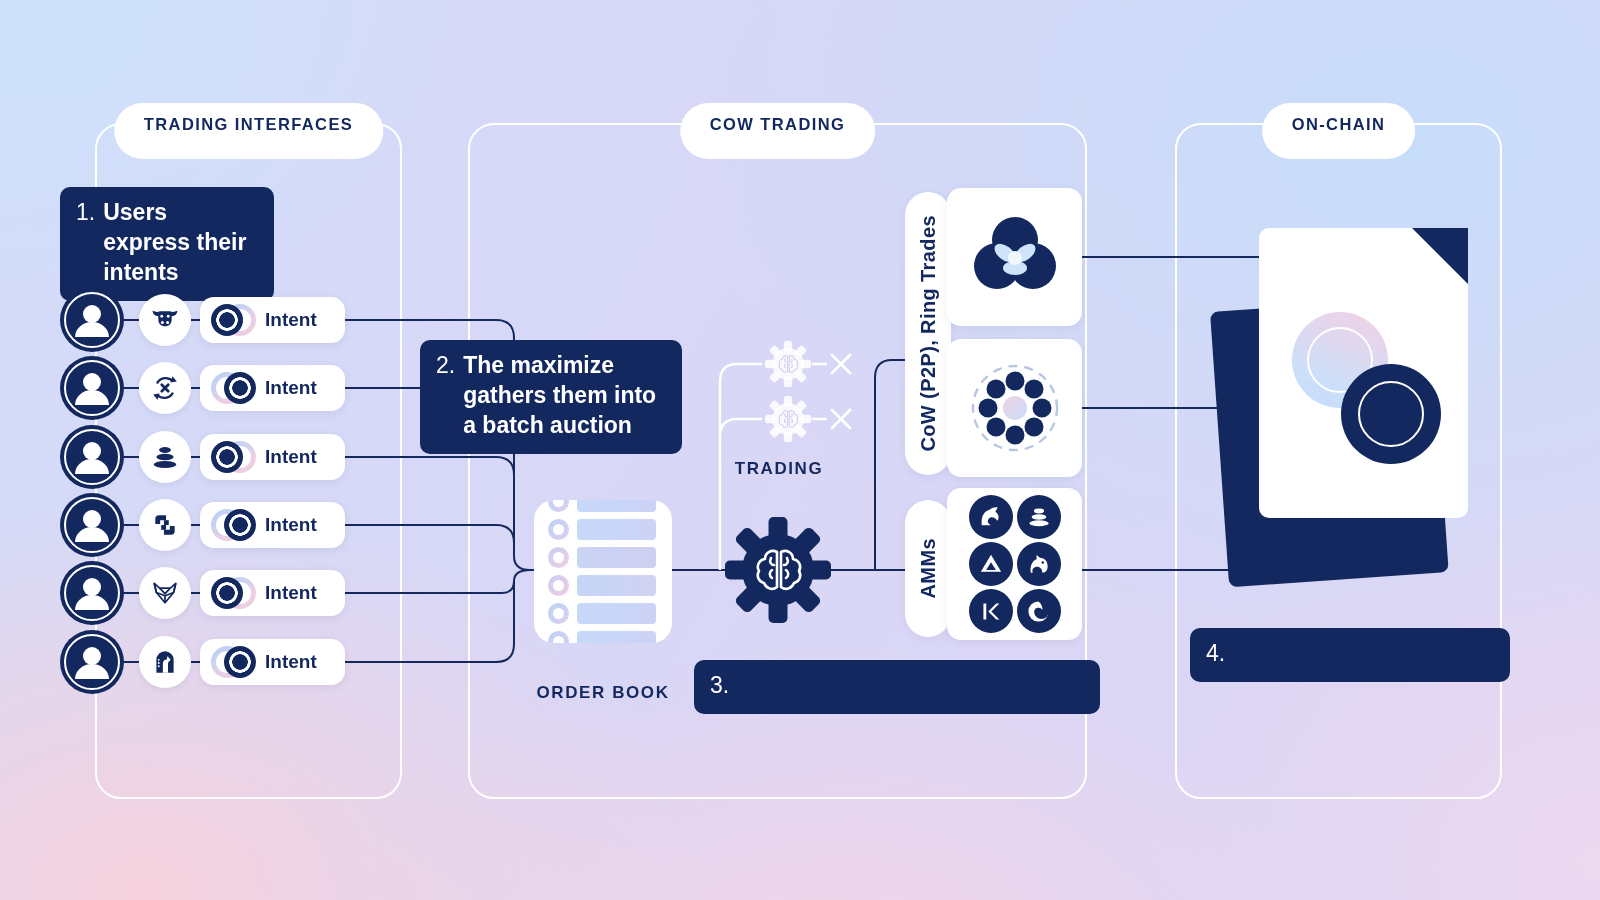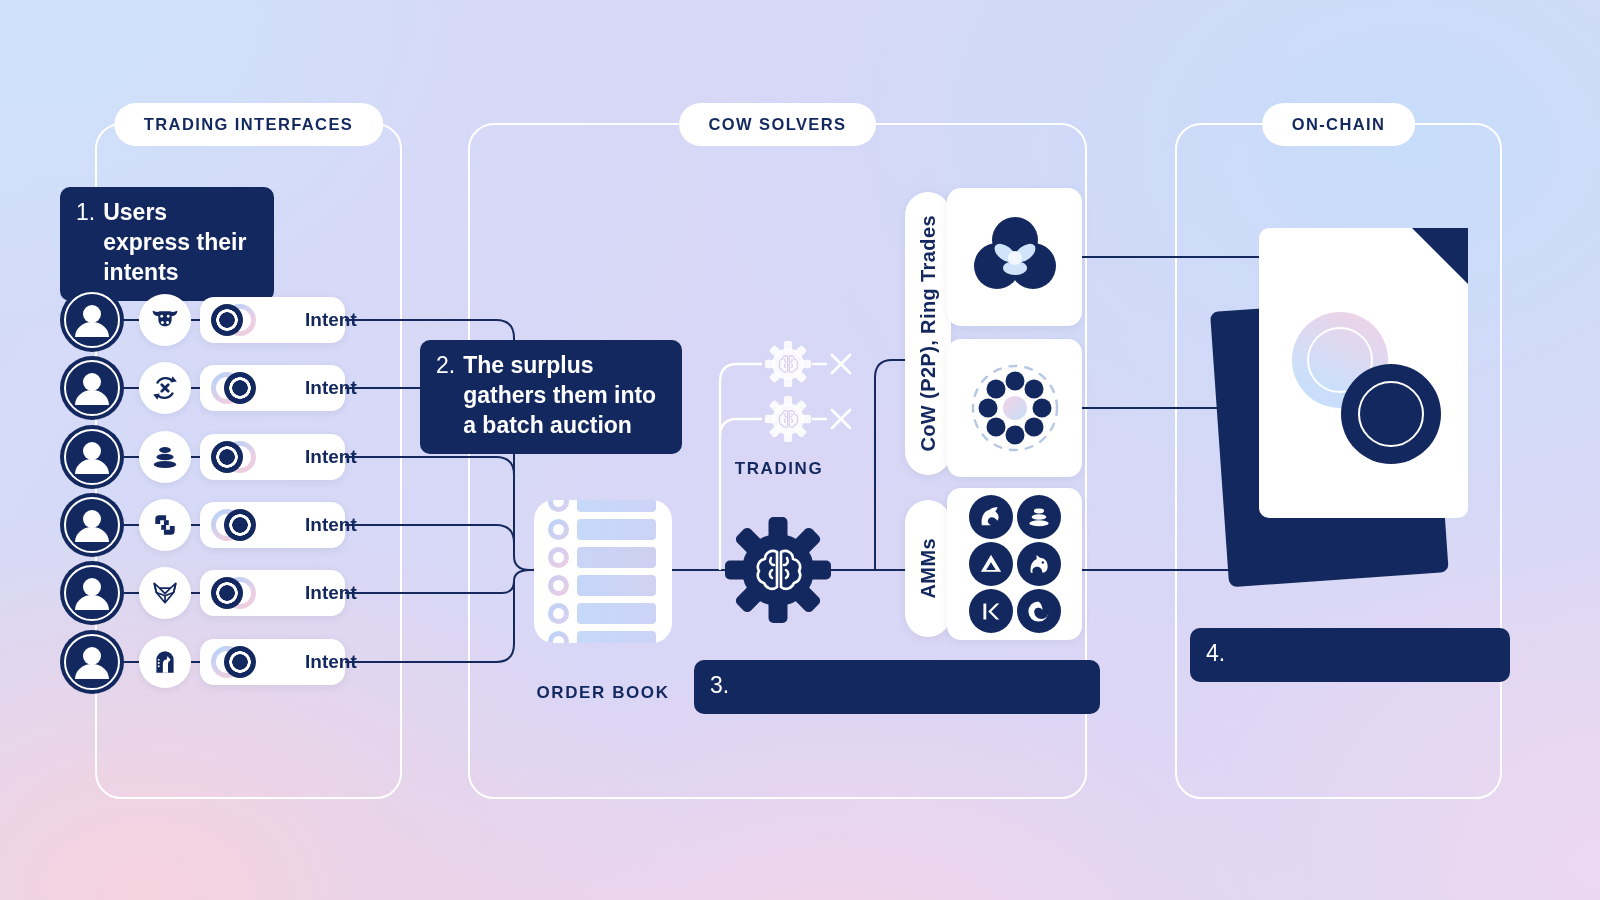--- a/index.html
+++ b/index.html
@@ -16,40 +16,40 @@
       radial-gradient(920px 640px at 9% 99%, rgba(249,209,219,.92), rgba(249,209,219,0) 60%),
       radial-gradient(820px 520px at 52% 108%, rgba(246,212,230,.9), rgba(246,212,230,0) 62%),
       radial-gradient(760px 620px at 100% 96%, rgba(241,216,238,.75), rgba(241,216,238,0) 60%),
       linear-gradient(120deg,#d3dcf8,#d9d6f6 50%,#ded7f4);
   }
   .abs{position:absolute;}
   
   .section-box{position:absolute;border:2px solid #fff;border-radius:26px;top:123px;height:672px;}
   .section-pill{
     position:absolute;top:-22px;left:50%;transform:translateX(-50%);
-    background:#fff;border-radius:999px;height:43px;line-height:43px;padding:0 30px;
+    background:#fff;border-radius:999px;height:56px;line-height:43px;padding:0 30px;
     color:var(--navy);font-weight:700;font-size:16.5px;letter-spacing:1.4px;white-space:nowrap;
   }
   
   .step-box{
     position:absolute;background:var(--navy);border-radius:10px;color:#fff;
     padding:11px 16px 13px 16px;display:flex;gap:8px;font-size:23px;line-height:1.3;
     box-sizing:border-box;
   }
   .step-num{font-weight:400;flex:none;}
   .step-text{font-weight:700;}
   
   .avatar{position:absolute;width:64px;height:64px;border-radius:50%;background:var(--navy);}
   .avatar::before{content:'';position:absolute;inset:4px;border:2px solid #fff;border-radius:50%;}
   .avatar svg{position:absolute;inset:0;}
   .app-circle{position:absolute;width:52px;height:52px;border-radius:50%;background:#fff;
     display:flex;align-items:center;justify-content:center;box-shadow:0 2px 6px rgba(30,40,90,.08);}
   .intent-pill{position:absolute;width:145px;height:46px;border-radius:14px;background:#fff;
     display:flex;align-items:center;padding-left:11px;box-sizing:border-box;
-    box-shadow:0 2px 8px rgba(30,40,90,.08);gap:40px;}
+    box-shadow:0 2px 8px rgba(30,40,90,.08);}
   .intent-pill .label{color:var(--navy);font-size:19px;font-weight:600;margin-left:9px;}
   .intent-ic{position:relative;width:45px;height:32px;flex:none;}
   .intent-ic .ring{position:absolute;top:0;width:32px;height:32px;border-radius:50%;
     background:linear-gradient(140deg,#b7d2f8 10%,#e9cfe5 65%,#f2cdd9);}
   .intent-ic .ring::after{content:'';position:absolute;inset:5px;border-radius:50%;background:#fff;}
   .intent-ic .target{position:absolute;top:0;width:32px;height:32px;border-radius:50%;z-index:2;
     background:radial-gradient(circle,var(--navy) 0 7.5px,#fff 8px 10.5px,var(--navy) 11px 16px);}
   .ic-a .target{left:0;} .ic-a .ring{left:13px;}
   .ic-b .ring{left:0;} .ic-b .target{left:13px;}
   
@@ -121,21 +121,21 @@
     </symbol>
   </svg>
 
   <div class="section-box" style="left:95px;width:303px;">
     <div class="section-pill">
       <span>TRADING INTERFACES</span>
     </div>
   </div>
   <div class="section-box" style="left:468px;width:615px;">
     <div class="section-pill">
-      <span>COW SOLVERS</span>
+      <span>COW TRADING</span>
     </div>
   </div>
   <div class="section-box" style="left:1175px;width:323px;">
     <div class="section-pill">
       <span>ON-CHAIN</span>
     </div>
   </div>
 
   <svg class="abs" width="1600" height="900" style="left:0;top:0;pointer-events:none">
     <g fill="none" stroke="var(--line)" stroke-width="2">
@@ -159,21 +159,21 @@
     </g>
   </svg>
 
   <div class="step-box" style="left:60px;top:187px;width:214px;">
     <span class="step-num">1.</span>
     <span class="step-text">Users express their intents</span>
   </div>
 
   <div class="step-box" style="left:420px;top:340px;width:262px;">
     <span class="step-num">2.</span>
-    <span class="step-text">The surplus gathers them into a batch auction</span>
+    <span class="step-text">The maximize gathers them into a batch auction</span>
   </div>
 
   <div class="step-box" style="left:694px;top:660px;width:406px;">
     <span class="step-num">3.</span>
   </div>
 
   <div class="step-box" style="left:1190px;top:628px;width:320px;">
     <span class="step-num">4.</span>
   </div>
 

